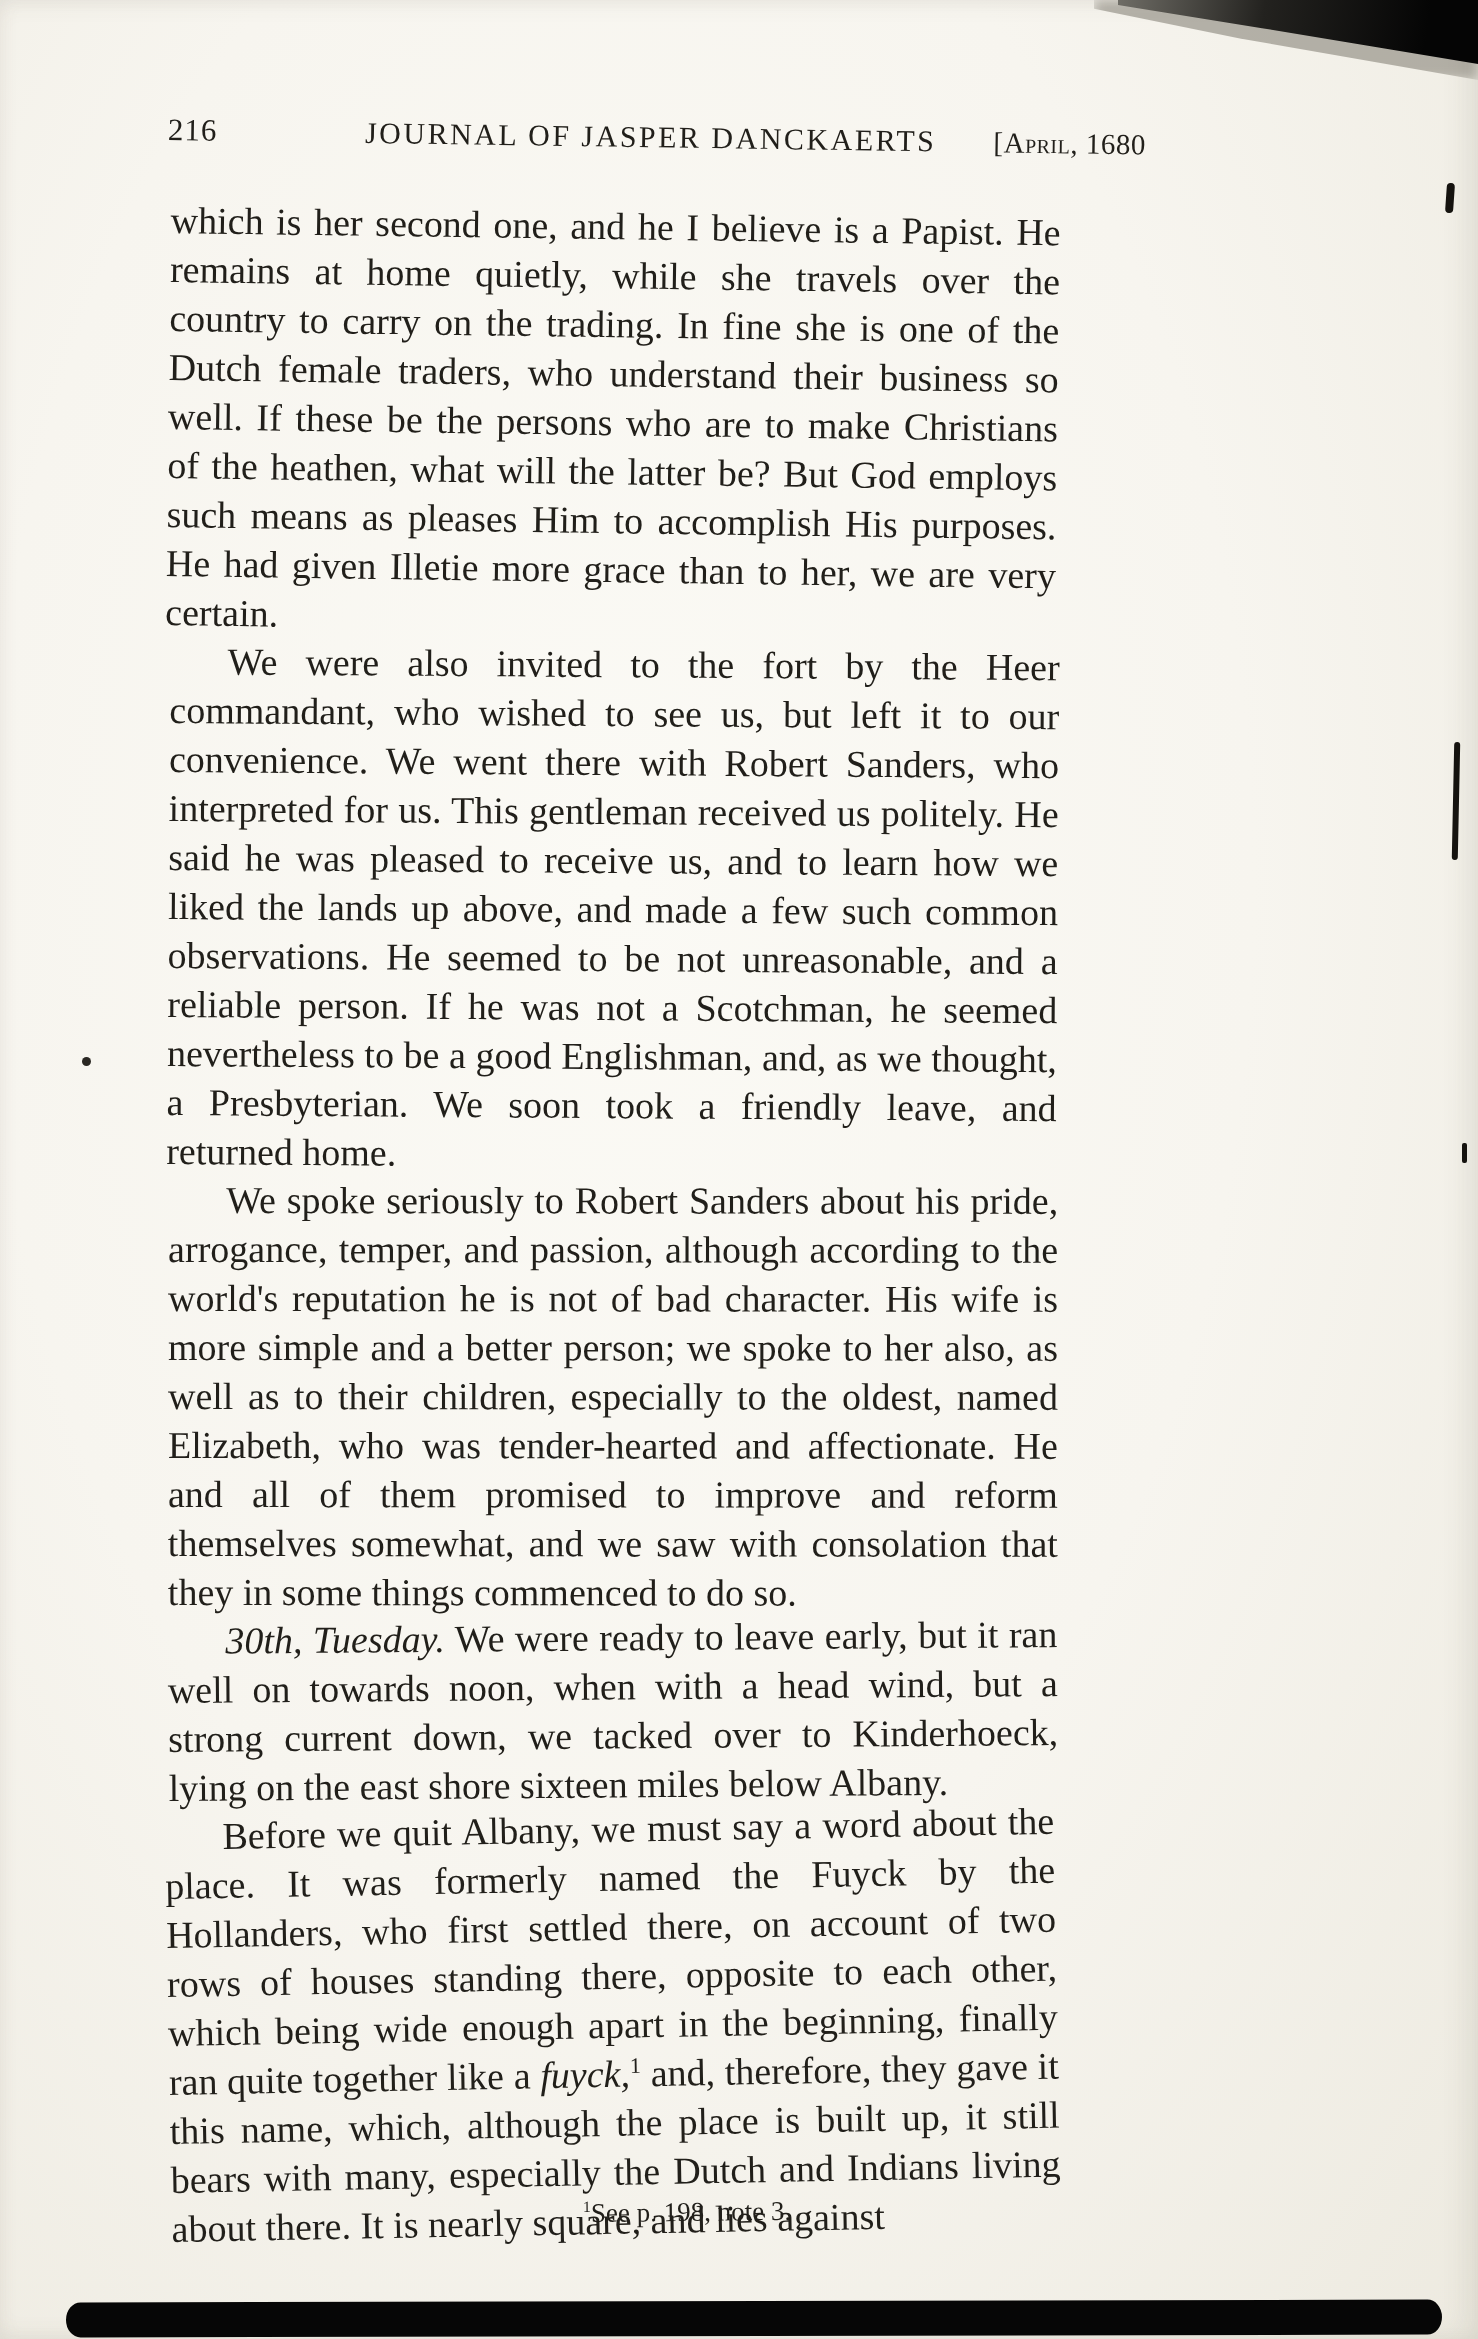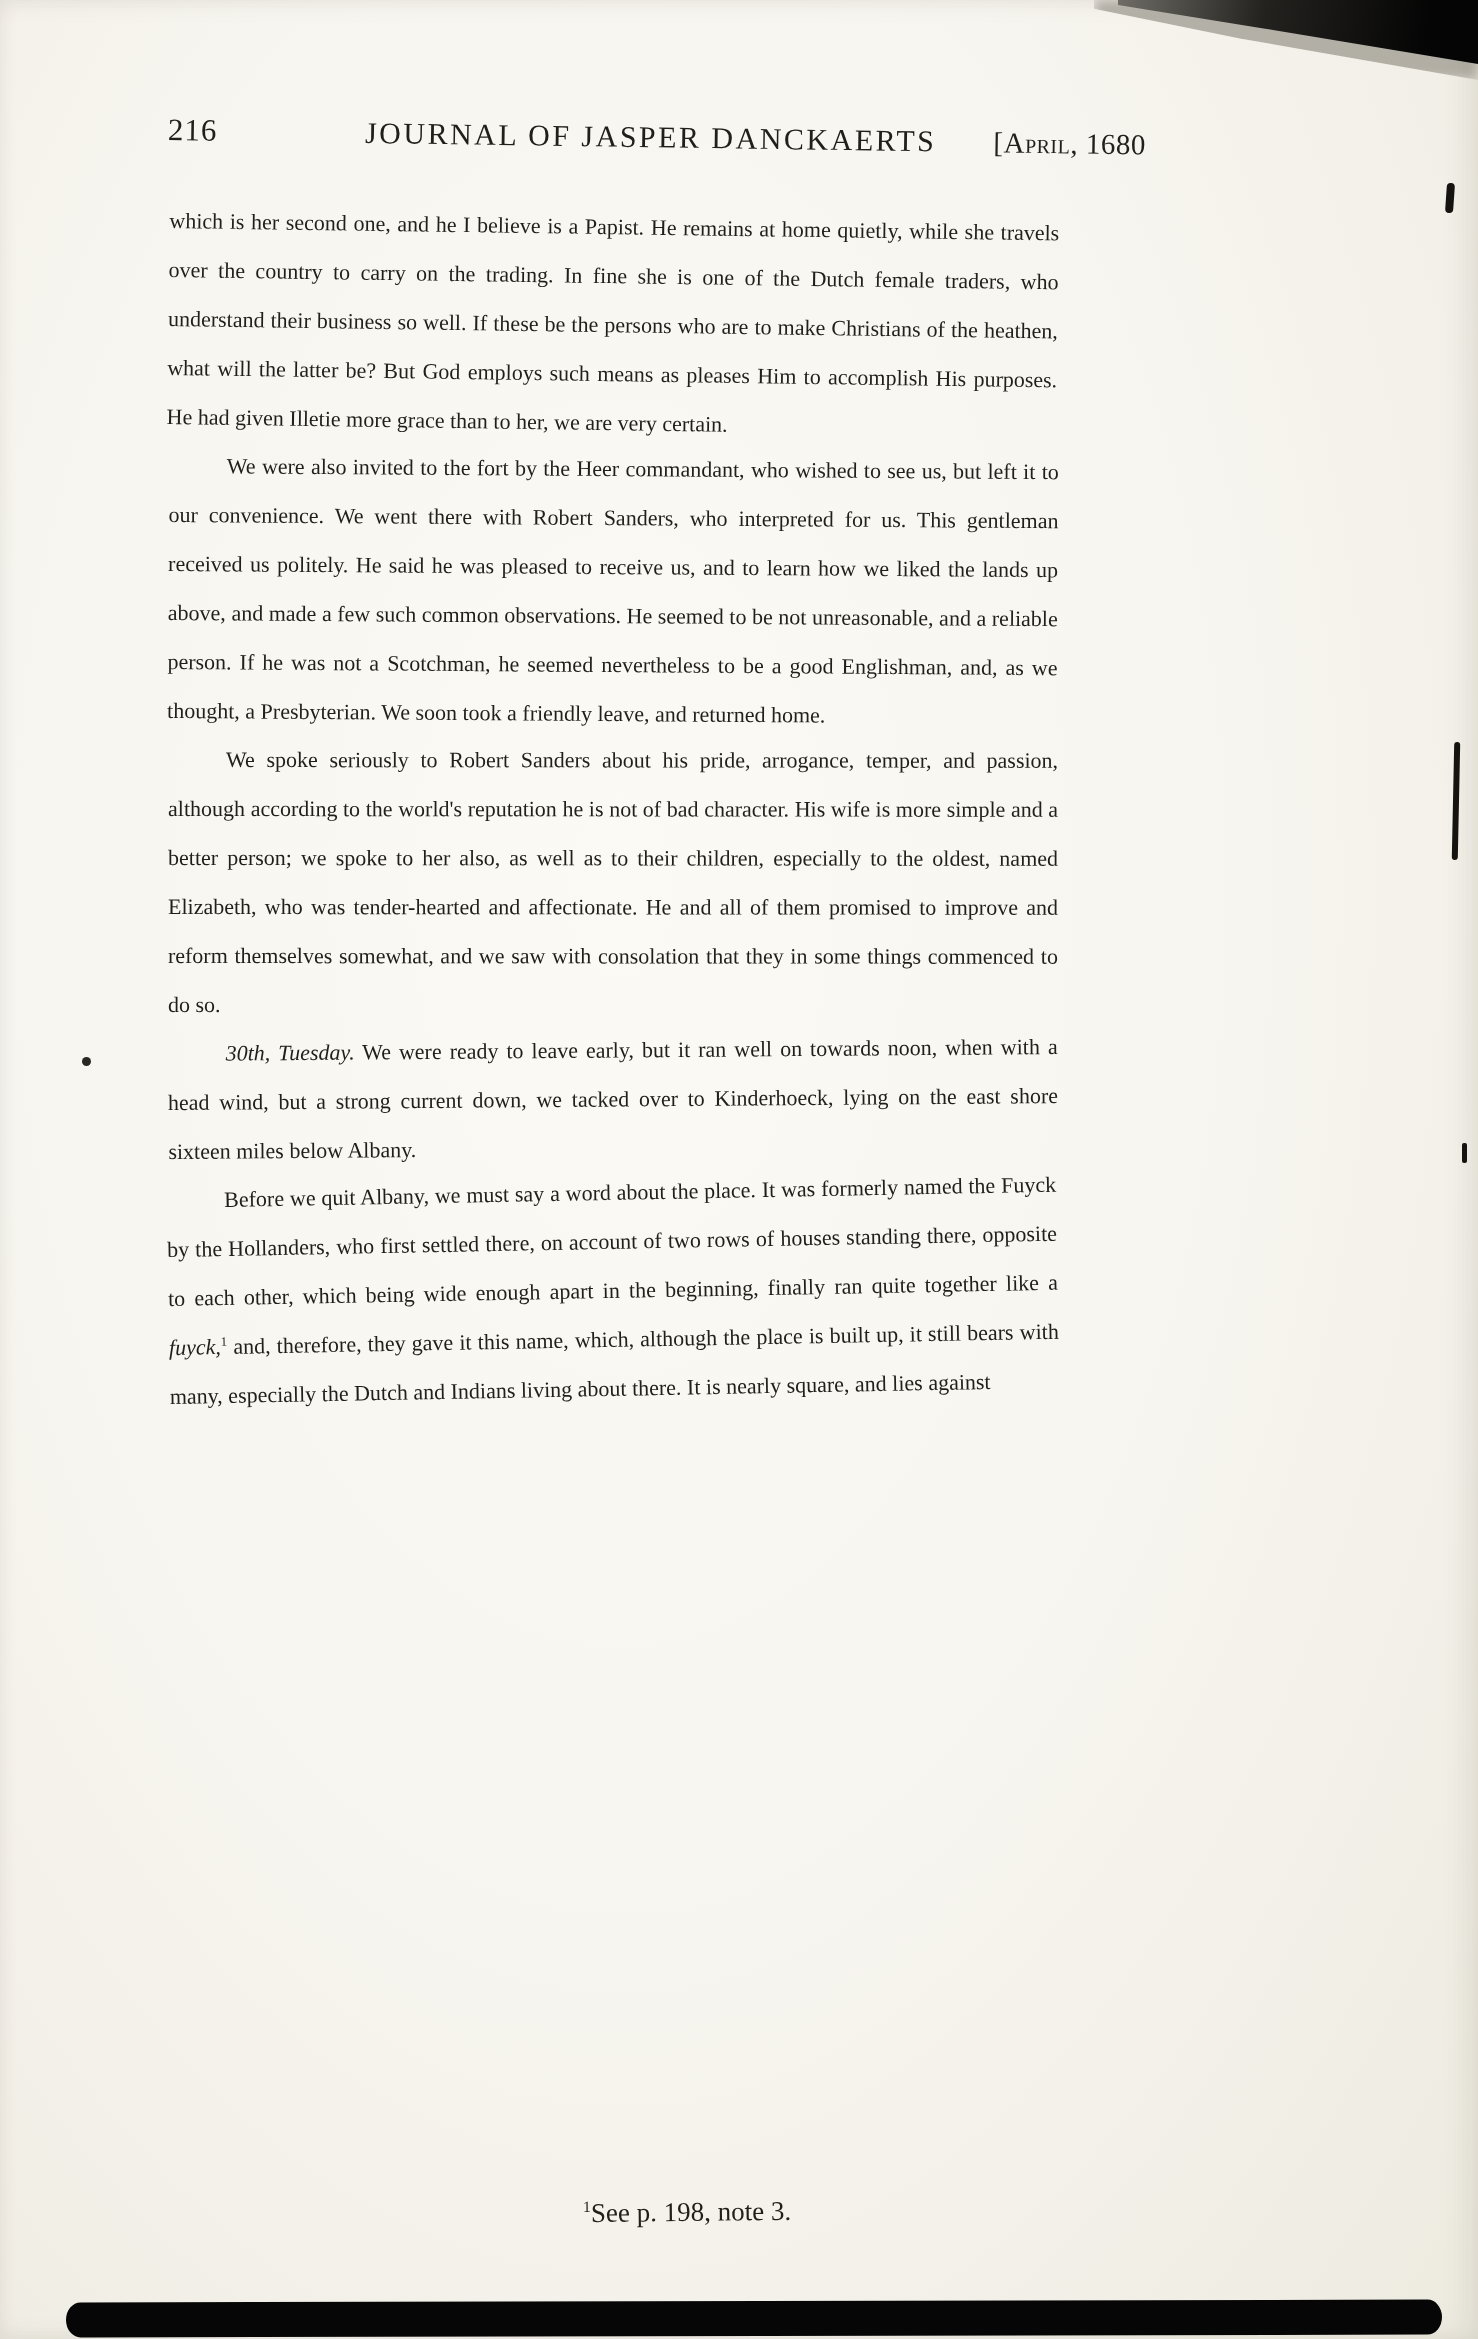--- a/index.html
+++ b/index.html
@@ -32,21 +32,21 @@
   .pagenum { font-size: 31px; width: 140px; letter-spacing: 1px; }
   .running-title { flex: 1; text-align: center; font-size: 30px; letter-spacing: 2.5px; white-space: nowrap; }
   .header-date { font-size: 29px; font-variant: small-caps; letter-spacing: .5px; white-space: nowrap; text-align: right; }
 
   
   .text-block {
     position: absolute;
     left: 168px;
     top: 196px;
     width: 890px;
-    font-size: 22px;
+    font-size: 38px;
     line-height: 49px;
     text-align: justify;
   }
   .text-block p { margin: 0; text-indent: 58px; transform-origin: 0 50%; }
   .text-block p.continued { text-indent: 0; }
   .r1 { transform: rotate(.8deg); }
   .r2 { transform: rotate(.4deg); }
   .r3 { transform: rotate(.05deg); }
   .r4 { transform: rotate(-.45deg); }
   .r5 { transform: rotate(-1.05deg); }

